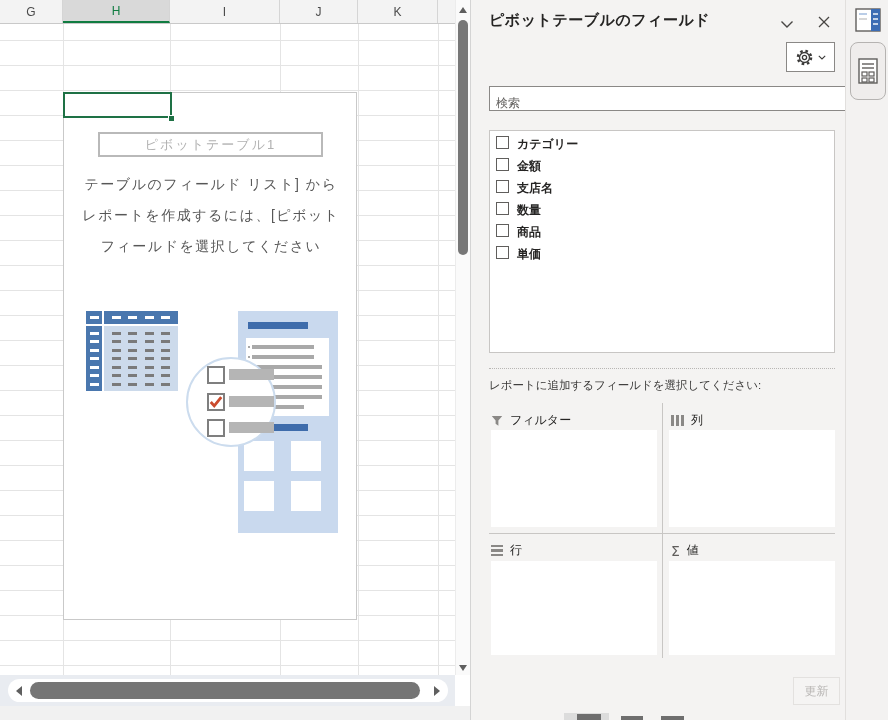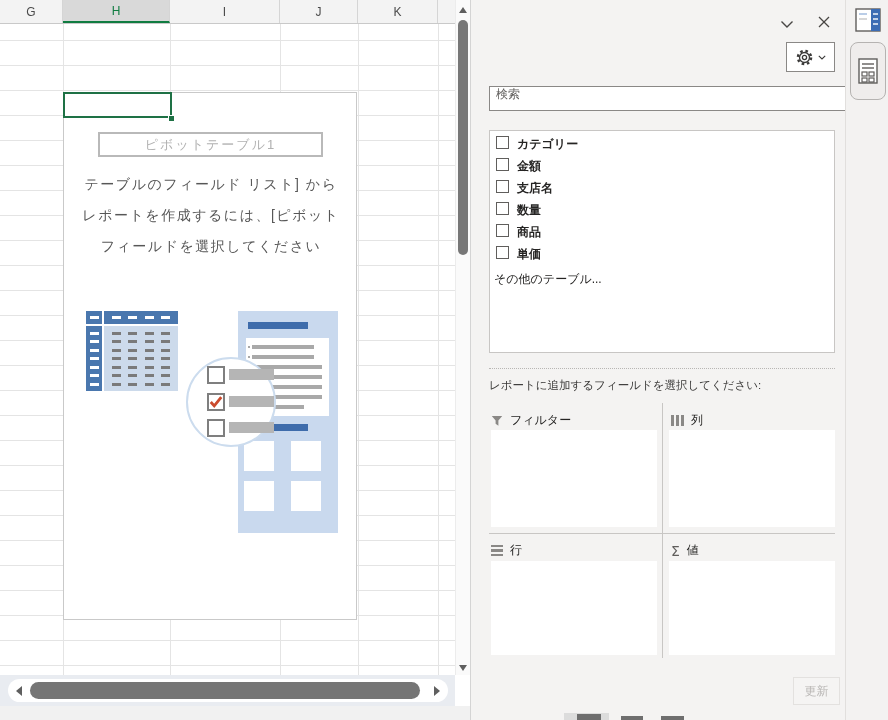--- a/index.html
+++ b/index.html
@@ -66,21 +66,21 @@
   .tri-left{position:absolute;left:8px;top:7px;width:0;height:0;border-top:5px solid transparent;border-bottom:5px solid transparent;border-right:6px solid #5f5f5f;}
   .tri-right{position:absolute;right:8px;top:7px;width:0;height:0;border-top:5px solid transparent;border-bottom:5px solid transparent;border-left:6px solid #5f5f5f;}
   .bottom-strip{position:absolute;left:0;top:706px;width:470px;height:14px;background:#f1f1f1;}
 
   
   .pane{position:absolute;left:470px;top:0;width:375px;height:720px;background:#f4f3f2;border-left:1px solid #d4d4d4;}
   .pane-title{position:absolute;left:18px;top:11px;font-size:15px;font-weight:bold;color:#252423;letter-spacing:.5px;}
   .icon-btn{position:absolute;width:20px;height:20px;display:flex;align-items:center;justify-content:center;cursor:default;}
   .pane-sub{position:absolute;left:18px;top:51px;font-size:11.5px;color:#3b3a39;}
   .gear-btn{position:absolute;left:315px;top:42px;width:49px;height:30px;background:#fff;border:1px solid #8a8886;display:flex;align-items:center;justify-content:center;gap:5px;}
-  .search-box{position:absolute;left:18px;top:86px;width:387px;height:25px;background:#fff;border:1px solid #8a8886;display:flex;align-items:flex-start;}
+  .search-box{position:absolute;left:18px;top:86px;width:387px;height:25px;background:#fff;border:1px solid #8a8886;display:flex;align-items:flex-end;}
   .search-box input{flex:1;border:none;outline:none;font-size:12px;color:#252423;padding:0 6px;background:transparent;font-family:inherit;}
   .search-box input::placeholder{color:#605e5c;opacity:1;}
   .search-icon-wrap{width:26px;display:flex;align-items:center;justify-content:center;}
 
   .field-list{position:absolute;left:18px;top:130px;width:346px;height:223px;background:#fff;border:1px solid #c8c6c4;padding-top:5px;}
   .field-item{display:flex;align-items:flex-start;height:22px;padding-left:6px;font-weight:bold;}
   .cb{width:13px;height:13px;border:1px solid #605e5c;background:#fff;flex:none;}
   .field-item span{margin-left:8px;font-size:12px;color:#252423;}
   .more-tables{height:22px;line-height:22px;padding-left:4px;font-size:12px;color:#252423;}
 
@@ -252,20 +252,21 @@
       <div class="h-pill">
         <div class="tri-left"></div>
         <div class="h-thumb"></div>
         <div class="tri-right"></div>
       </div>
     </div>
     <div class="bottom-strip"></div>
   </div>
 
   <div class="pane">
+    <div class="pane-title">ピボットテーブルのフィールド</div>
 
     <div class="icon-btn" style="left:306px;top:14px">
       <svg width="14" height="9" viewBox="0 0 14 9">
         <polyline points="1.5,1.5 7,7 12.5,1.5" fill="none" stroke="#484644" stroke-width="1.4"></polyline>
       </svg>
     </div>
     <div class="icon-btn" style="left:343px;top:12px">
       <svg width="12" height="12" viewBox="0 0 12 12">
         <line x1="1" y1="1" x2="11" y2="11" stroke="#484644" stroke-width="1.3"></line>
         <line x1="11" y1="1" x2="1" y2="11" stroke="#484644" stroke-width="1.3"></line>
@@ -312,21 +313,20 @@
         <span>数量</span>
       </div>
       <div class="field-item">
         <div class="cb"></div>
         <span>商品</span>
       </div>
       <div class="field-item">
         <div class="cb"></div>
         <span>単価</span>
       </div>
-      <div class="more-tables">その他のテーブル...</div>
     </div>
 
     <div class="dotted-sep"></div>
     <div class="drag-label">レポートに追加するフィールドを選択してください:</div>
 
     <div class="quad">
       <div class="vdiv"></div>
       <div class="hdiv"></div>
 
       <div class="area-hdr" style="left:2px;top:9px">

